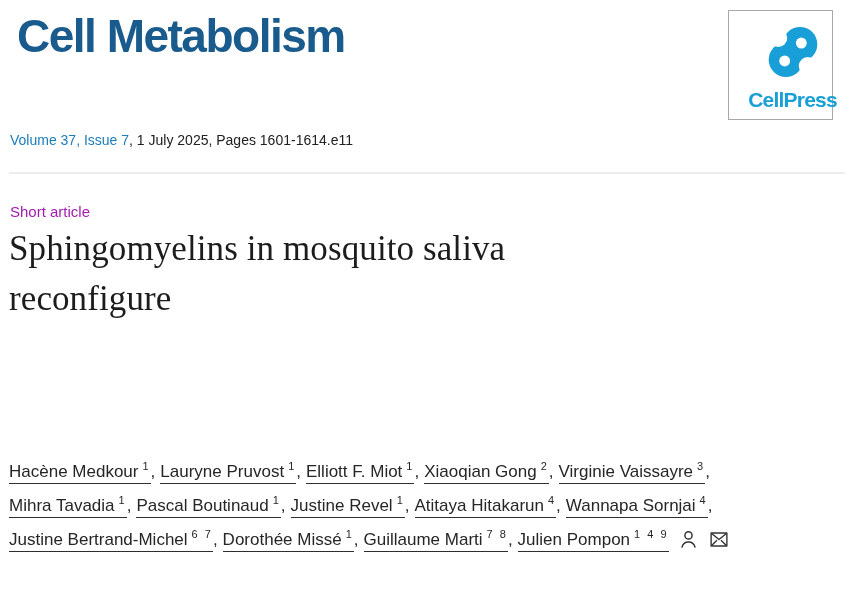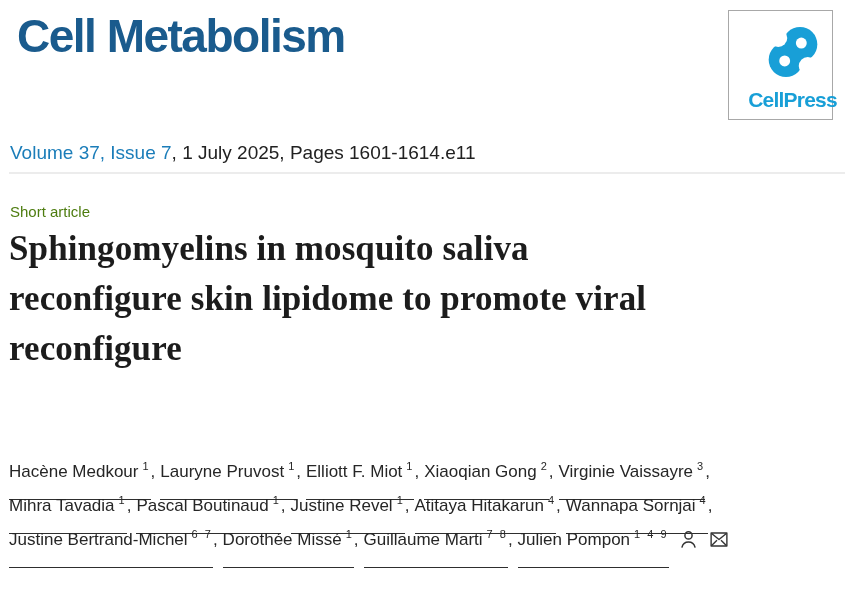--- a/index.html
+++ b/index.html
@@ -61,23 +61,23 @@
     font-weight: 700;
     letter-spacing: -0.8px;
     color: #189fd7;
     line-height: 1;
     margin-top: 2px;
   }
 
   
   .citation {
     position: absolute;
-    top: 142px;
+    top: 132px;
     left: 10px;
-    font-size: 19px;
+    font-size: 14px;
     color: #212121;
     white-space: nowrap;
   }
   .citation a {
     color: #1b7db9;
     text-decoration: none;
     cursor: pointer;
   }
 
   
@@ -89,32 +89,32 @@
     height: 2px;
     background: #ececec;
   }
 
   
   .kicker {
     position: absolute;
     top: 203px;
     left: 10px;
     font-size: 15px;
-    color: #4d7c0f;
+    color: #a21caf;
   }
 
   
   .article-title {
     position: absolute;
     top: 224px;
     left: 9px;
     right: 10px;
     margin: 0;
     font-family: "Liberation Serif", serif;
-    font-weight: 700;
+    font-weight: 400;
     font-size: 35px;
     line-height: 50px;
     color: #1c1c1c;
     letter-spacing: 0.1px;
   }
 
   
   .author-list {
     position: absolute;
     top: 455px;
@@ -125,21 +125,21 @@
   }
   .author-line {
     line-height: 34px;
     height: 34px;
     white-space: nowrap;
   }
   a.author {
     color: #262626;
     text-decoration: none;
     border-bottom: 1.5px solid #2e2e2e;
-    padding-bottom: 18px;
+    padding-bottom: 2px;
     cursor: pointer;
   }
   a.author sup {
     font-size: 11px;
     line-height: 0;
     margin-left: 4px;
     letter-spacing: 2px;
   }
   .sep {
     margin-right: 5px;
@@ -170,21 +170,20 @@
   </div>
 
   <div class="citation"><a>Volume 37, Issue 7</a><span>, 1 July 2025, Pages 1601-1614.e11</span></div>
 
   <div class="divider"></div>
 
   <div class="kicker">Short article</div>
 
   <h2 class="article-title">
       <div>Sphingomyelins in mosquito saliva</div>
-      <div>reconfigure skin lipidome to promote viral</div>
       <div>reconfigure</div>
     </h2>
 
   <div class="author-list">
       <div class="author-line"><a class="author">Hacène Medkour<sup>1</sup></a><span class="sep">,</span><a class="author">Lauryne Pruvost<sup>1</sup></a><span class="sep">,</span><a class="author">Elliott F. Miot<sup>1</sup></a><span class="sep">,</span><a class="author">Xiaoqian Gong<sup>2</sup></a><span class="sep">,</span><a class="author">Virginie Vaissayre<sup>3</sup></a><span class="sep">,</span></div>
       <div class="author-line"><a class="author">Mihra Tavadia<sup>1</sup></a><span class="sep">,</span><a class="author">Pascal Boutinaud<sup>1</sup></a><span class="sep">,</span><a class="author">Justine Revel<sup>1</sup></a><span class="sep">,</span><a class="author">Atitaya Hitakarun<sup>4</sup></a><span class="sep">,</span><a class="author">Wannapa Sornjai<sup>4</sup></a><span class="sep">,</span></div>
       <div class="author-line"><a class="author">Justine Bertrand-Michel<sup>6 7</sup></a><span class="sep">,</span><a class="author">Dorothée Missé<sup>1</sup></a><span class="sep">,</span><a class="author">Guillaume Marti<sup>7 8</sup></a><span class="sep">,</span><a class="author">Julien Pompon<sup>1 4 9</sup></a><svg class="author-icon" width="21" height="21" viewBox="0 0 24 24" fill="none" stroke="#333333" stroke-width="1.7" stroke-linecap="round">
           <circle cx="12" cy="7.3" r="4.1"></circle>
           <path d="M4.6 20.7 a7.6 7.6 0 0 1 14.8 0"></path>
         </svg><svg class="author-icon" width="22" height="21" viewBox="0 0 24 24" fill="none" stroke="#333333" stroke-width="1.6" stroke-linejoin="round">

